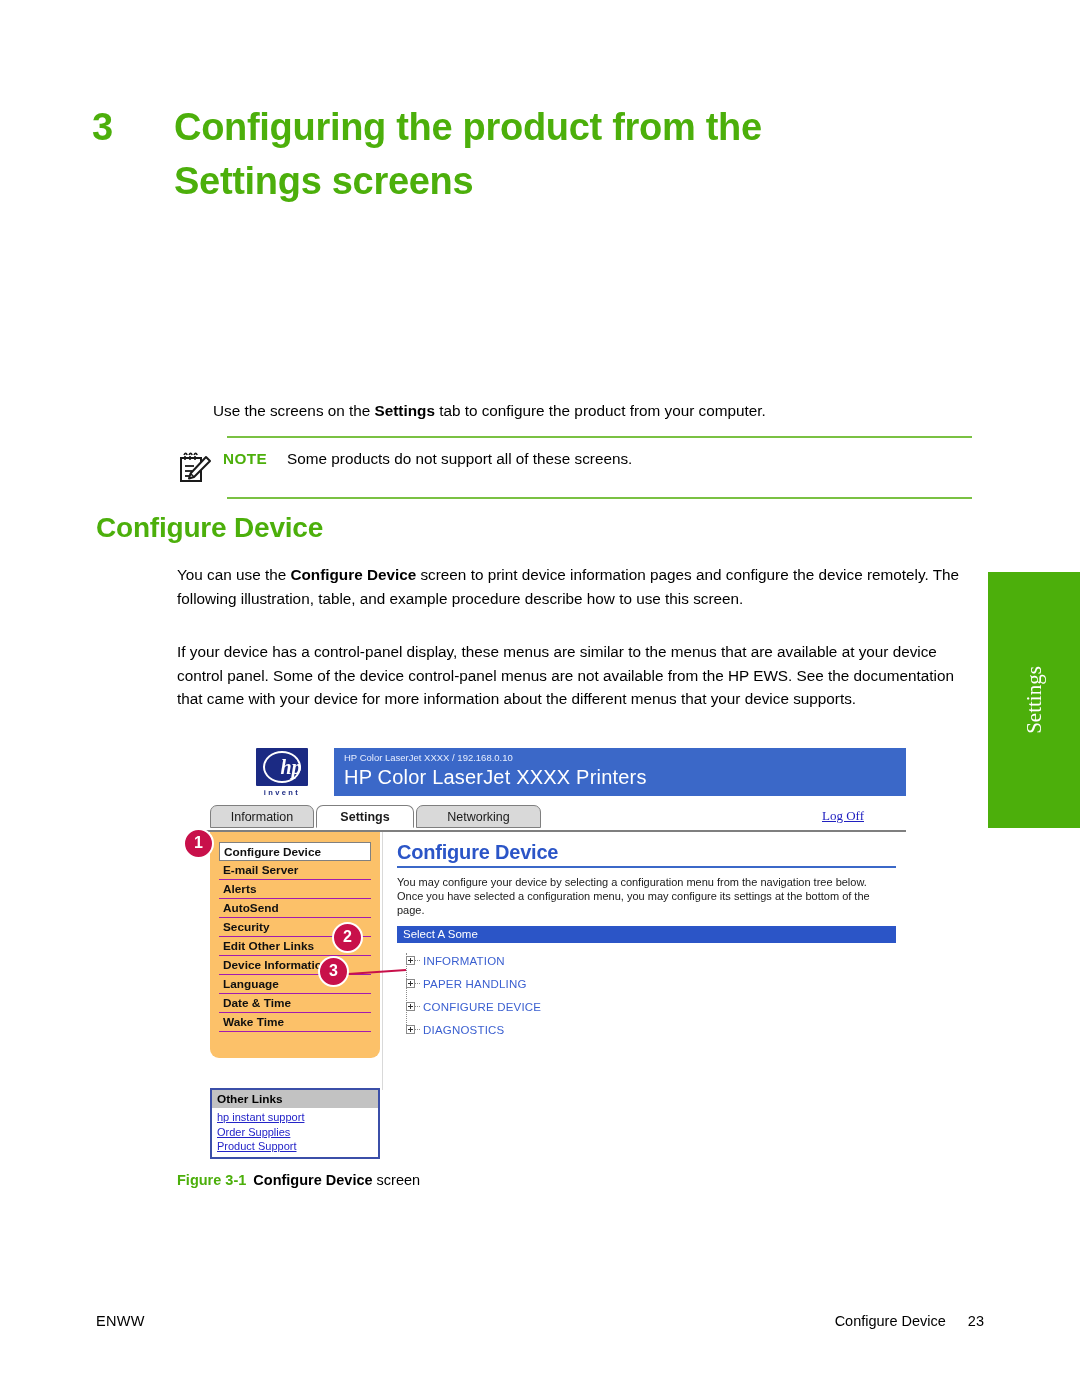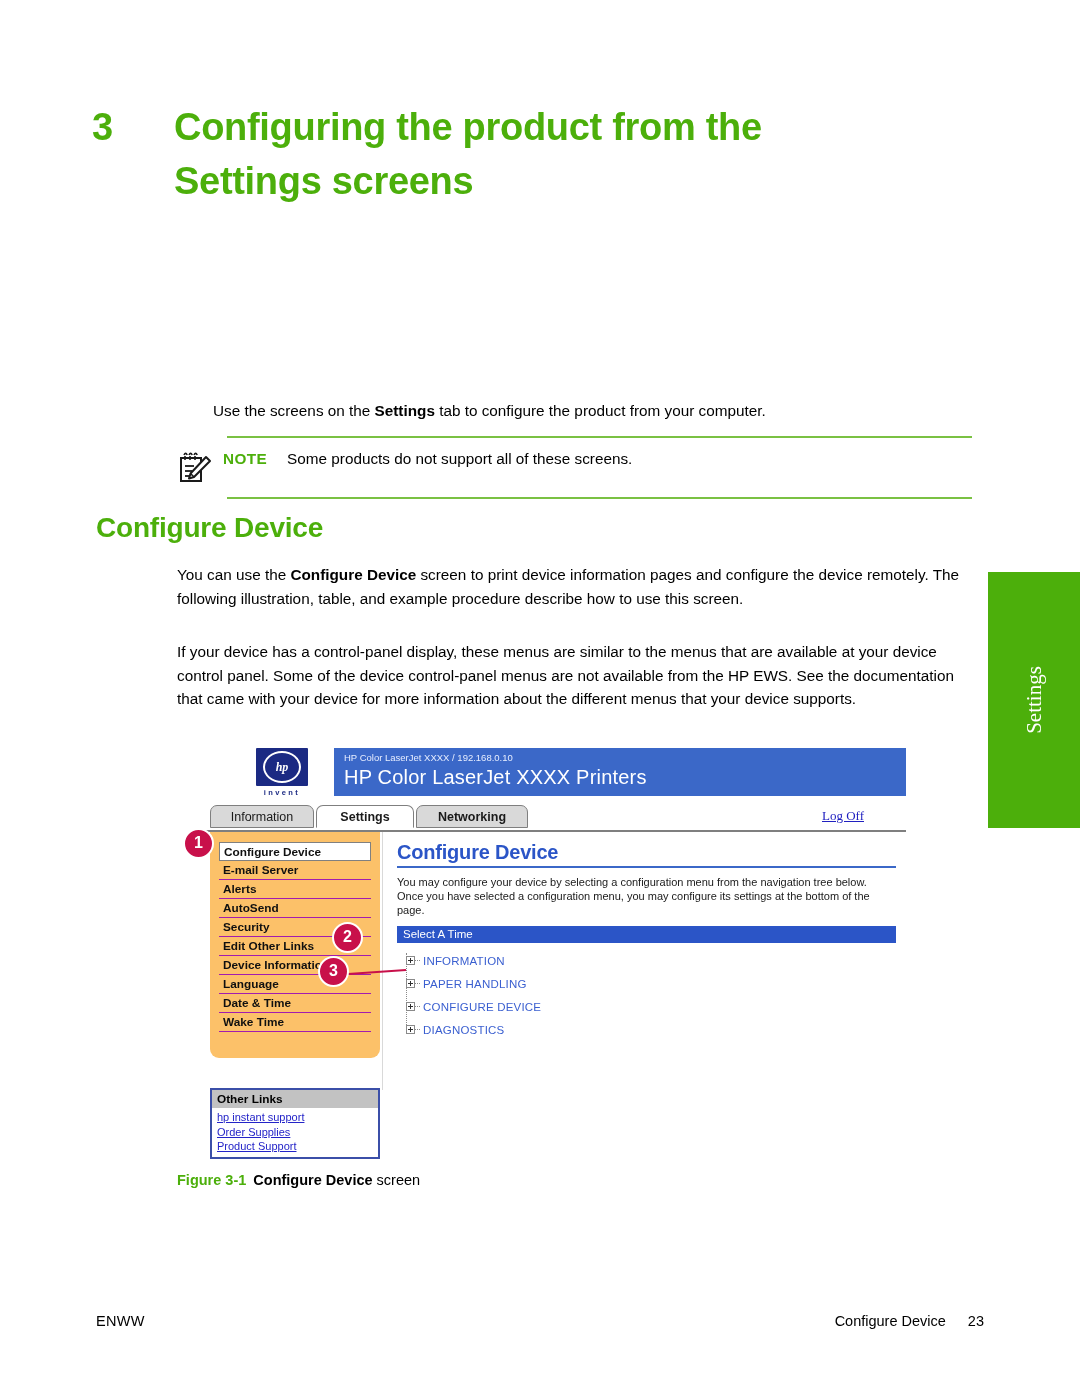--- a/index.html
+++ b/index.html
@@ -172,29 +172,29 @@
     left: 7px;
     top: 3px;
     width: 38px;
     height: 32px;
     border: 2px solid #ffffff;
     border-radius: 50%;
     box-sizing: border-box;
   }
   #hp-logo-letters {
     position: absolute;
-    left: 0;
+    left: 9px;
     top: 0;
     width: 52px;
     height: 36px;
     line-height: 38px;
     color: #ffffff;
     font-style: italic;
     font-weight: bold;
-    font-size: 12px;
+    font-size: 20px;
     font-family: "Liberation Serif", serif;
     text-align: center;
   }
   #hp-invent {
     font-size: 7.5px;
     color: #1b2a83;
     letter-spacing: 2.4px;
     font-weight: bold;
     margin-top: 2px;
   }
@@ -242,21 +242,21 @@
     color: #1a1a1a;
   }
   .ews-tab.active {
     background: #ffffff;
     font-weight: bold;
     border-bottom: 1px solid #ffffff;
     z-index: 3;
   }
   #tab-information { left: 4px;   width: 104px; }
   #tab-settings    { left: 110px; width: 98px; }
-  #tab-networking  { left: 210px; width: 112px; font-weight: bold; }
+  #tab-networking  { left: 210px; width: 125px; }
   #logoff-link {
     position: absolute;
     right: 42px;
     top: 3px;
     font-size: 13px;
     color: #2020c0;
     text-decoration: underline;
     font-family: "Liberation Serif", serif;
   }
 
@@ -557,21 +557,21 @@
       <div class="side-item">Device Information</div>
       <div class="side-item">Language</div>
       <div class="side-item">Date &amp; Time</div>
       <div class="side-item">Wake Time</div>
     </div>
 
     <div id="ews-content">
       <div id="content-title">Configure Device</div>
       <div id="content-rule"></div>
       <div id="content-desc">You may configure your device by selecting a configuration menu from the navigation tree below. Once you have selected a configuration menu, you may configure its settings at the bottom of the page.</div>
-      <div id="select-menu-bar">Select A Time</div>
+      <div id="select-menu-bar">Select A Some</div>
 
       <div id="tree">
         <div id="tree-spine"></div>
         <div class="tree-row">
           <span class="tree-box"></span>
           <span class="tree-dash"></span>
           <span class="tree-label">INFORMATION</span>
         </div>
         <div class="tree-row">
           <span class="tree-box"></span>

